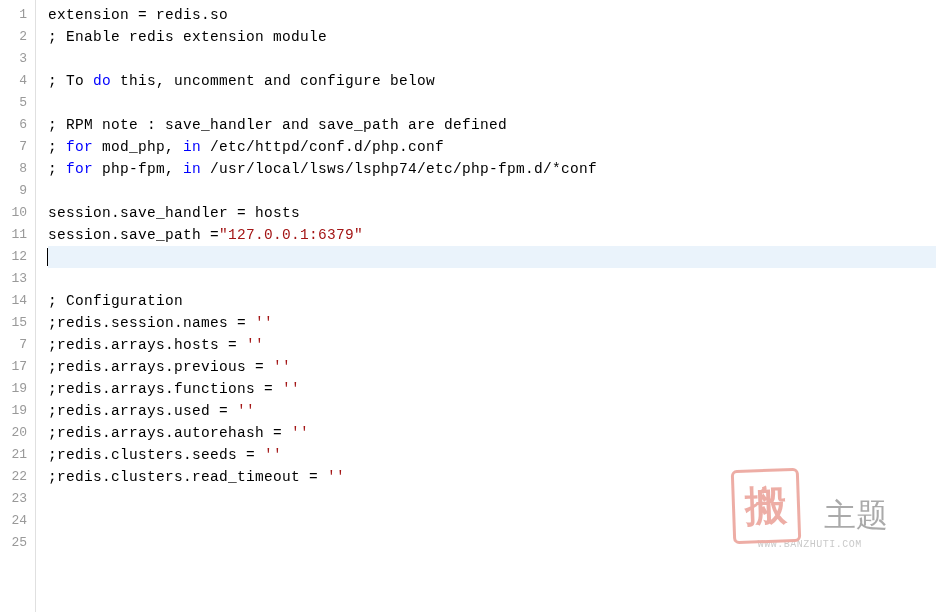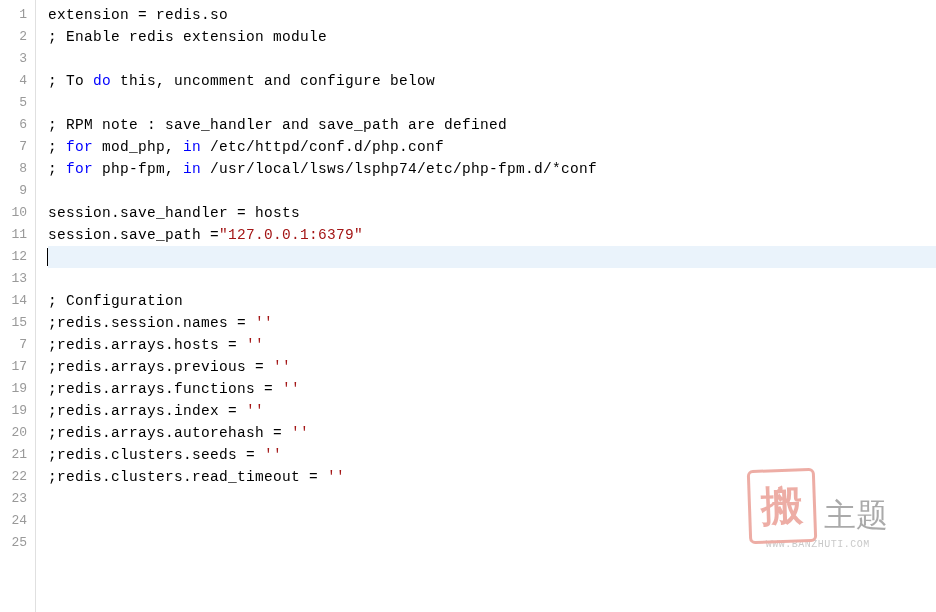--- a/index.html
+++ b/index.html
@@ -72,21 +72,21 @@
       font-family: "SimSun","NSimSun",serif;
       font-size: 42px;
       font-weight: bold;
       transform: rotate(-2deg);
       background: rgba(255,255,255,0.1);
     }
     .wm-text {
       font-family: Liberation Sans, sans-serif;
       font-size: 32px;
       color: #444;
-      margin-left: 0;
+      margin-left: 16px;
       vertical-align: middle;
     }
     .wm-url {
       display: block;
       font-size: 10px;
       color: #888;
       text-align: center;
       margin-top: -4px;
       letter-spacing: 0.5px;
     }
@@ -134,21 +134,21 @@
       <div class="code-line"><span class="txt"></span></div>
       <div class="code-line"><span class="txt">session.save_handler = hosts</span></div>
       <div class="code-line"><span class="txt">session.save_path =</span><span class="str">"127.0.0.1:6379"</span></div>
       <div class="code-line active"><span class="cursor"></span><span class="txt"></span></div>
       <div class="code-line"><span class="txt"></span></div>
       <div class="code-line"><span class="txt">; Configuration</span></div>
       <div class="code-line"><span class="txt">;redis.session.names = </span><span class="str">''</span></div>
       <div class="code-line"><span class="txt">;redis.arrays.hosts = </span><span class="str">''</span></div>
       <div class="code-line"><span class="txt">;redis.arrays.previous = </span><span class="str">''</span></div>
       <div class="code-line"><span class="txt">;redis.arrays.functions = </span><span class="str">''</span></div>
-      <div class="code-line"><span class="txt">;redis.arrays.index = </span><span class="str">''</span></div>
+      <div class="code-line"><span class="txt">;redis.arrays.used = </span><span class="str">''</span></div>
       <div class="code-line"><span class="txt">;redis.arrays.autorehash = </span><span class="str">''</span></div>
       <div class="code-line"><span class="txt">;redis.clusters.seeds = </span><span class="str">''</span></div>
       <div class="code-line"><span class="txt">;redis.clusters.read_timeout = </span><span class="str">''</span></div>
       <div class="code-line"><span class="txt"></span></div>
     </div>
 </div>
 
 <div class="watermark">
   <span class="wm-stamp">搬</span>
   <span class="wm-text">主题</span>

